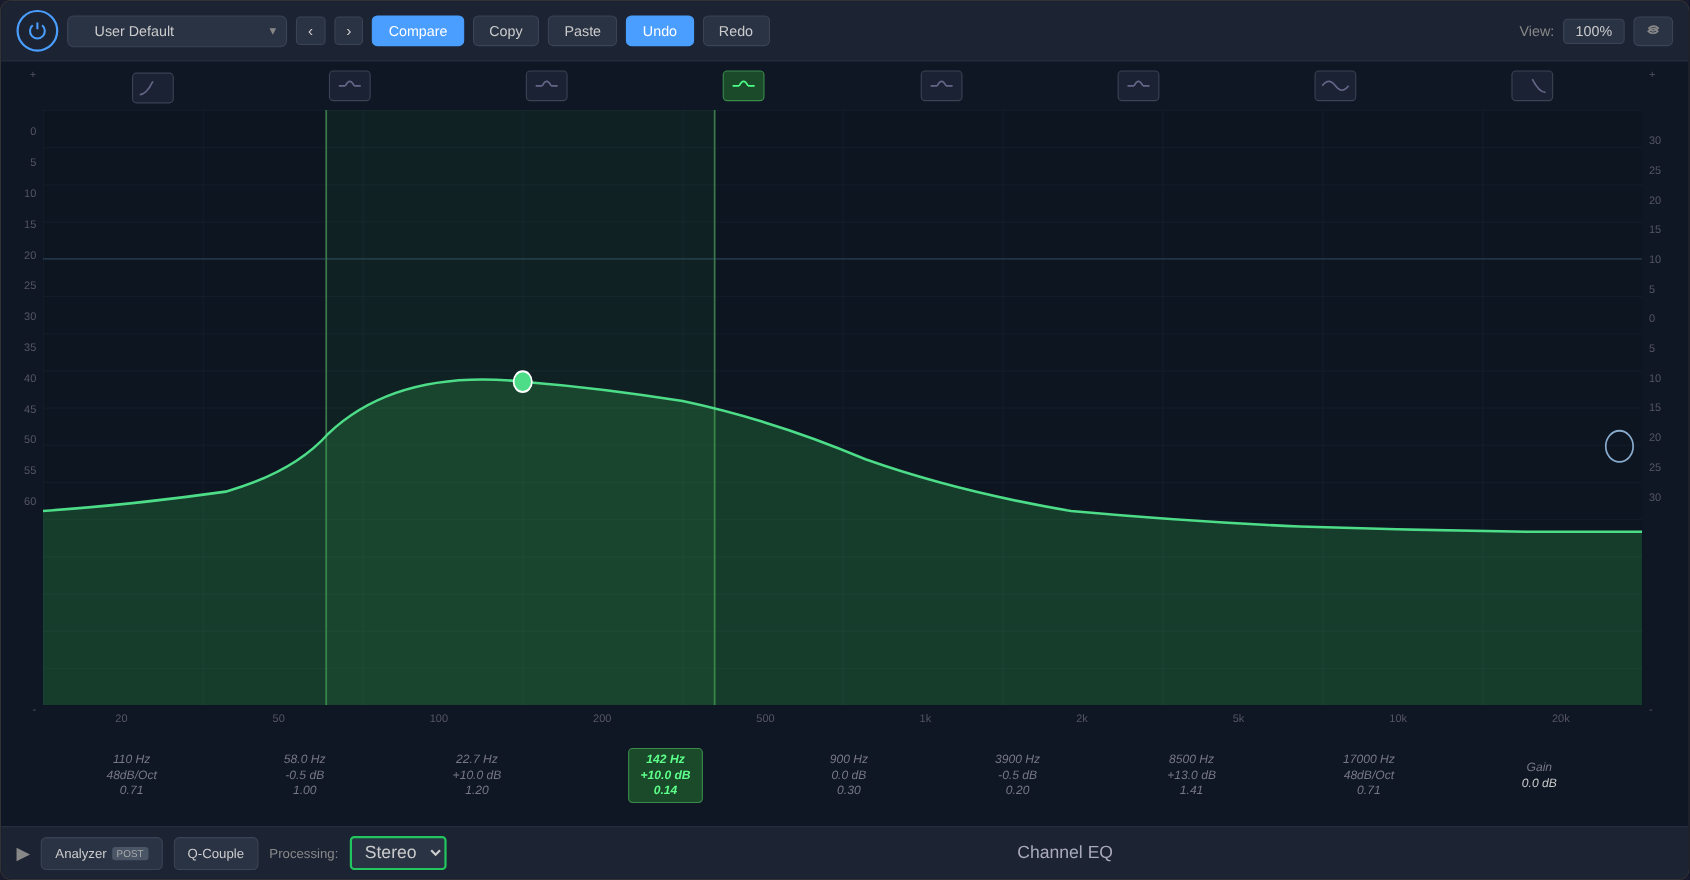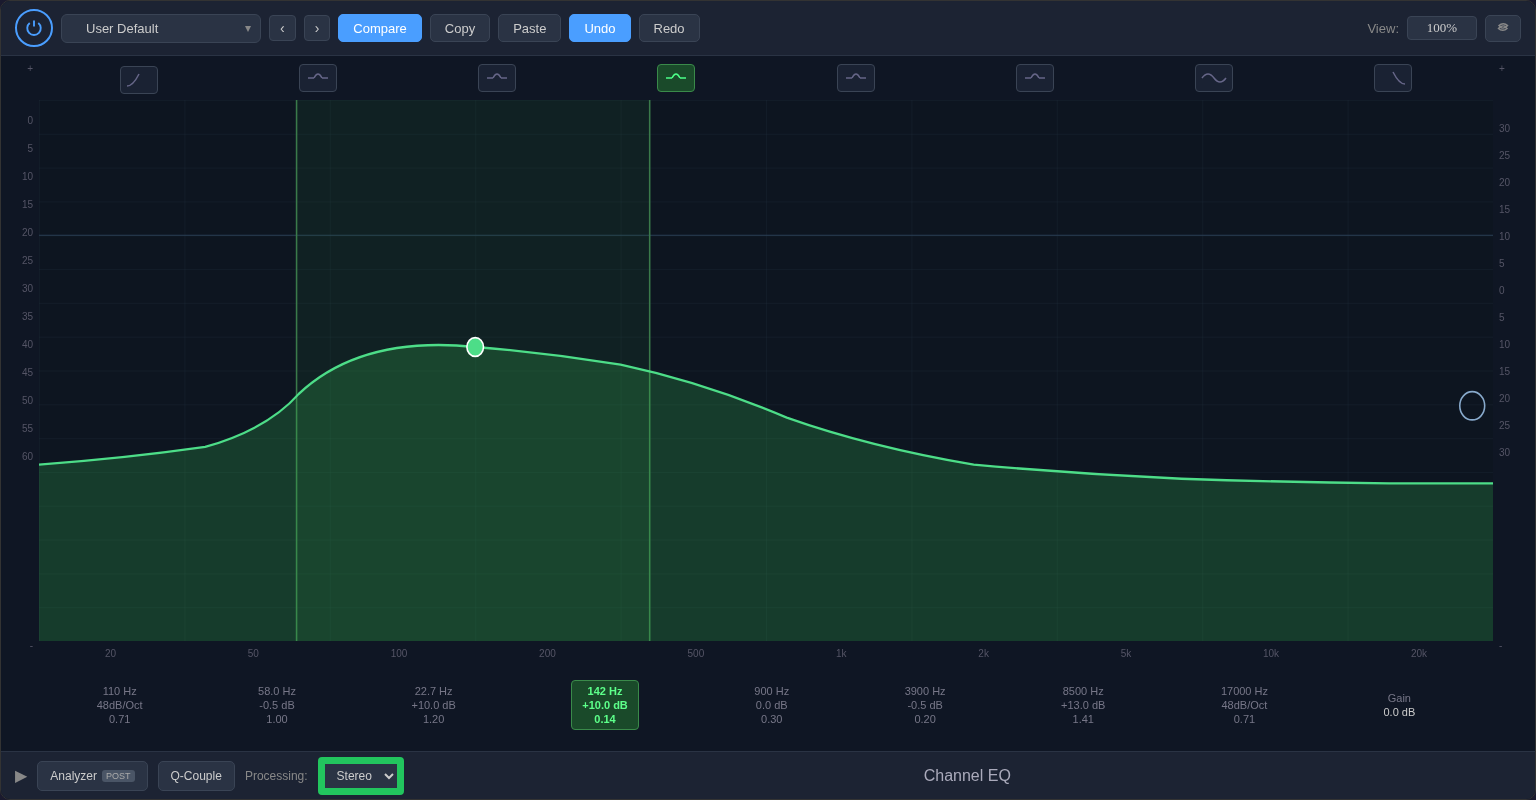--- a/index.html
+++ b/index.html
@@ -133,23 +133,22 @@
       color: #888;
       font-size: 13px;
     }
     .view-input {
       background: #2a3344;
       border: 1px solid #3a4455;
       border-radius: 4px;
       color: #ccc;
       padding: 3px 6px;
       font-size: 13px;
-      width: 70px;
+      width: 56px;
       text-align: center;
-      font-family: Liberation Serif, serif;
     }
     .link-btn {
       background: #2a3344;
       border: 1px solid #3a4455;
       border-radius: 5px;
       color: #888;
       padding: 4px 8px;
       cursor: pointer;
       font-size: 14px;
     }
@@ -235,20 +234,21 @@
     }
     .band-info-row {
       position: absolute;
       bottom: 4px;
       left: 0;
       right: 0;
       height: 84px;
       display: flex;
       justify-content: space-around;
       align-items: center;
+      font-style: italic;
     }
     .band-info {
       display: flex;
       flex-direction: column;
       align-items: center;
       gap: 2px;
     }
     .band-info span {
       font-size: 11px;
       color: #778;
@@ -292,24 +292,24 @@
       font-size: 9px;
       color: #aaa;
       text-transform: uppercase;
     }
     .processing-label {
       color: #888;
       font-size: 12px;
     }
     .processing-select {
       background: #2a3344;
-      border: 7px solid #22c55e;
+      border: 2px solid #22c55e;
       border-radius: 4px;
       color: #ccc;
-      font-size: 12px;
+      font-size: 16px;
       padding: 4px 8px;
       cursor: pointer;
     }
     .bottom-title {
       flex: 1;
       text-align: center;
       color: #aab;
       font-size: 16px;
       font-weight: 400;
     }

